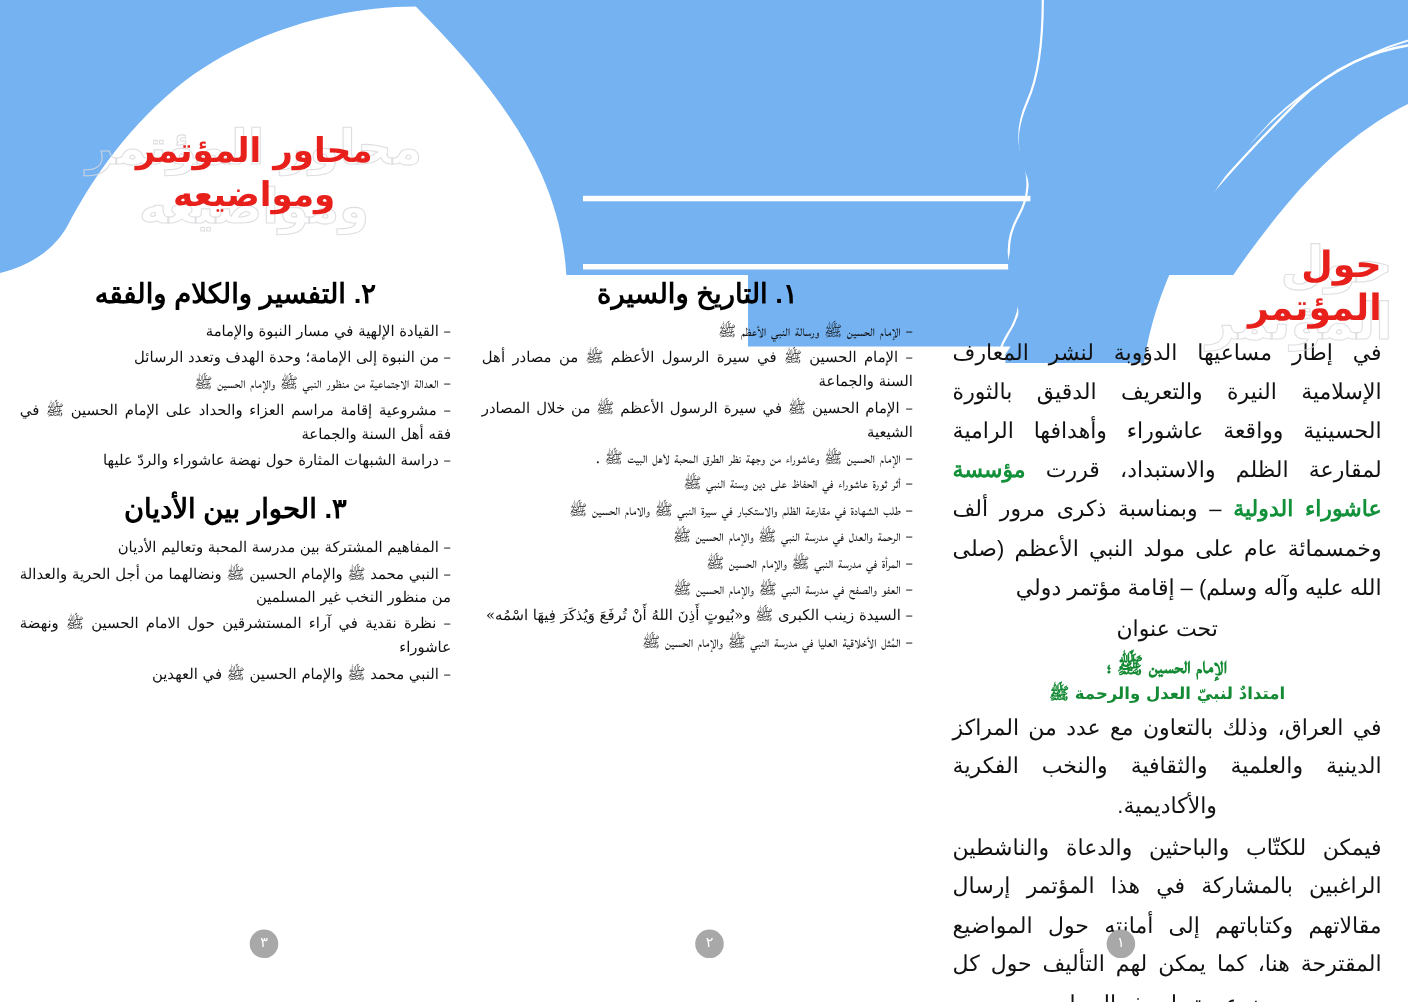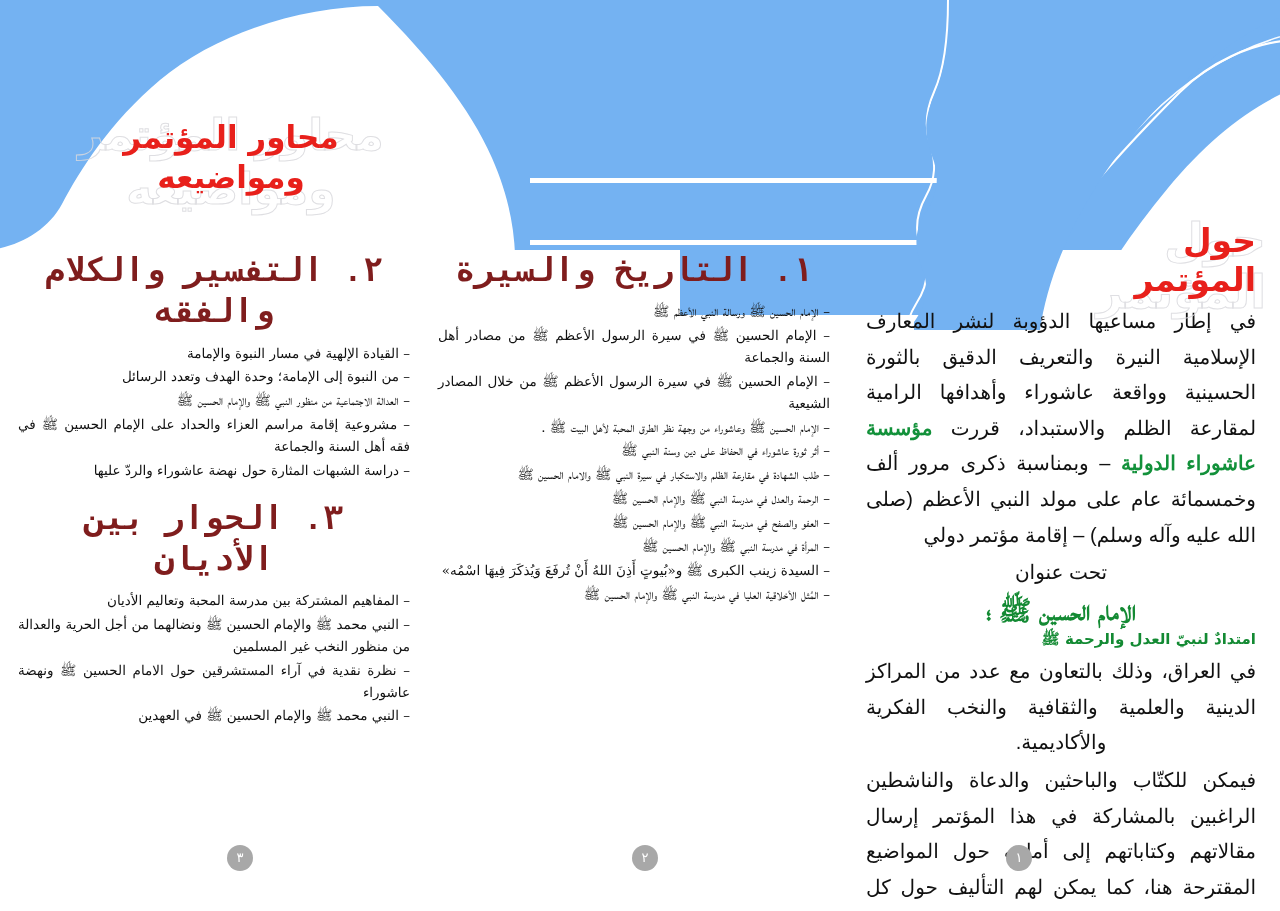--- a/index.html
+++ b/index.html
@@ -121,24 +121,24 @@
   }
   .column {
     box-sizing: border-box;
     direction: rtl;
   }
   .col-right  { width: 432px; padding: 52px 24px 0 18px; }
   .col-mid    { width: 424px; padding: 0 18px 0 14px; }
   .col-left   { width: 424px; padding: 0 14px 0 18px; }
 
   .sec-title {
-    font-family: Liberation Mono, monospace;
-    font-weight: bold;
-    font-size: 33px;
-    color: #7f1d1d;
+    font-family: Liberation Sans, sans-serif;
+    font-weight: bold;
+    font-size: 25px;
+    color: #000000;
     text-align: center;
     direction: rtl;
     margin: 0 0 8px 0;
     line-height: 1.25;
   }
   .sec-title.mt { margin-top: 18px; }
 
   ul.bullets {
     list-style: none;
     margin: 0;
@@ -164,35 +164,35 @@
     text-align: justify;
     text-align-last: center;
     direction: rtl;
     margin: 0 0 2px 0;
   }
   .body-p.j { text-align-last: right; }
   .grn { color: #12913a; font-weight: bold; }
   .center { text-align: right; text-align-last: center; }
 
   .conf-title-1 {
-    font-family: Liberation Sans, sans-serif;
-    font-weight: bold;
-    font-size: 27px;
+    font-family: Liberation Serif, serif;
+    font-weight: bold;
+    font-size: 20px;
     color: #138a33;
     text-align: center;
     direction: rtl;
     line-height: 1.35;
     margin: 2px 0 0 0;
   }
   .conf-title-2 {
     font-family: "DejaVu Sans", sans-serif;
     font-weight: bold;
     font-size: 15px;
     color: #138a33;
-    text-align: right;
+    text-align: center;
     direction: rtl;
     line-height: 1.4;
     margin: 0 0 4px 0;
   }
 
   
   #pagebadges {
     position: absolute;
     top: 845px;
     left: 0;
@@ -359,22 +359,22 @@
     <div class="column col-mid">
       <h2 class="sec-title">١. التاريخ والسيرة</h2>
       <ul class="bullets">
         <li>– الإمام الحسين ﷺ ورسالة النبي الأعظم ﷺ</li>
         <li>– الإمام الحسين ﷺ في سيرة الرسول الأعظم ﷺ من مصادر أهل السنة والجماعة</li>
         <li>– الإمام الحسين ﷺ في سيرة الرسول الأعظم ﷺ من خلال المصادر الشيعية</li>
         <li>– الإمام الحسين ﷺ وعاشوراء من وجهة نظر الطرق المحبة لأهل البيت ﷺ .</li>
         <li>– أثر ثورة عاشوراء في الحفاظ على دين وسنة النبي ﷺ</li>
         <li>– طلب الشهادة في مقارعة الظلم والاستكبار في سيرة النبي ﷺ والامام الحسين ﷺ</li>
         <li>– الرحمة والعدل في مدرسة النبي ﷺ والإمام الحسين ﷺ</li>
+        <li>– المرأة في مدرسة النبي ﷺ والإمام الحسين ﷺ</li>
         <li>– العفو والصفح في مدرسة النبي ﷺ والإمام الحسين ﷺ</li>
-        <li>– المرأة في مدرسة النبي ﷺ والإمام الحسين ﷺ</li>
         <li>– السيدة زينب الكبرى ﷺ و«بُيوتٍ أَذِنَ اللهُ أَنْ تُرفَعَ وَيُذكَرَ فِيهَا اسْمُه»</li>
         <li>– المُثل الأخلاقية العليا في مدرسة النبي ﷺ والإمام الحسين ﷺ</li>
       </ul>
     </div>
 
     <div class="column col-left">
       <h2 class="sec-title">٢. التفسير والكلام والفقه</h2>
       <ul class="bullets">
         <li>– القيادة الإلهية في مسار النبوة والإمامة</li>
         <li>– من النبوة إلى الإمامة؛ وحدة الهدف وتعدد الرسائل</li>

